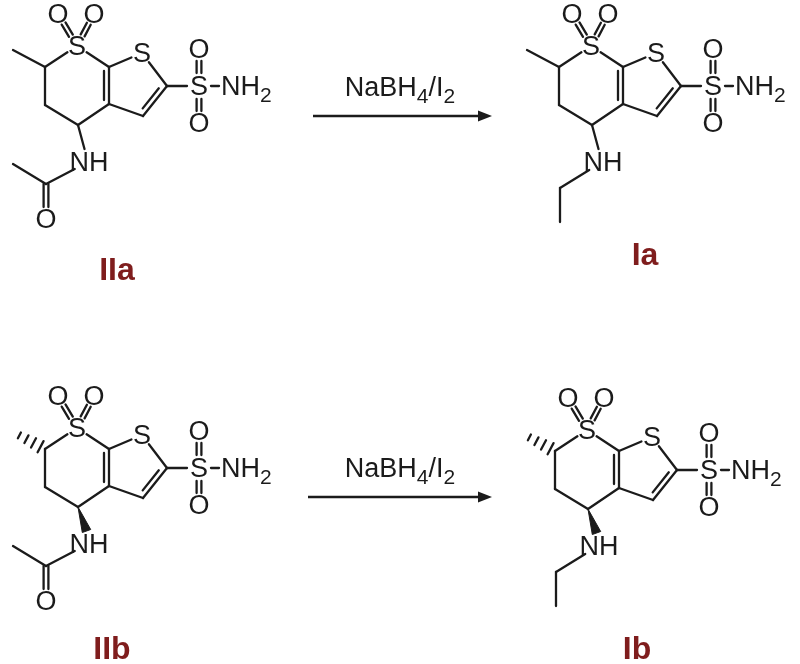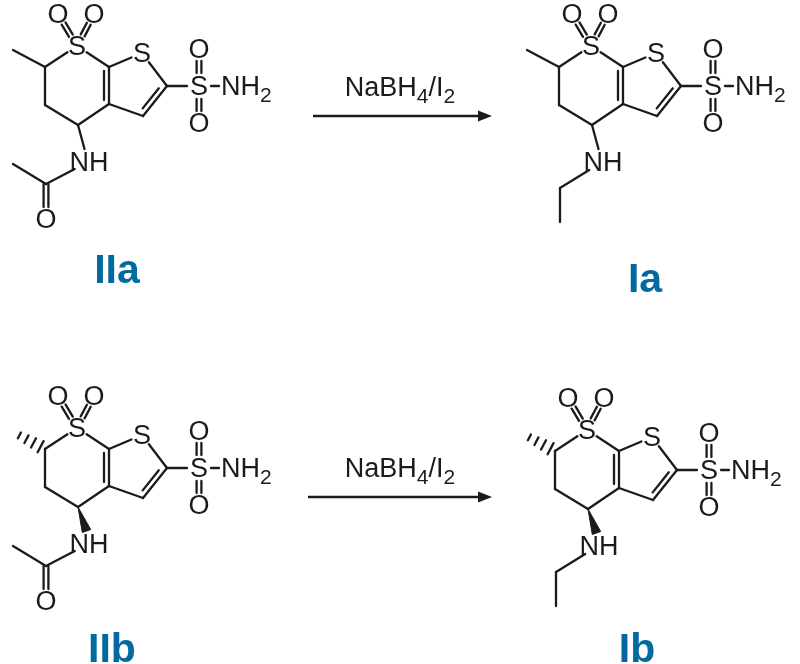--- a/index.html
+++ b/index.html
@@ -16,22 +16,22 @@
     dominant-baseline:central;
   }
   .arrow line{stroke:#1b1b1b;stroke-width:2.6;}
   .arrow polygon{fill:#1b1b1b;}
   .arrow text{
     font-family:"Liberation Sans",sans-serif;font-size:27px;fill:#1b1b1b;
     dominant-baseline:central;
   }
   .clabel{
     position:absolute;transform:translate(-50%,-50%);
-    font-family:"Liberation Sans",sans-serif;font-size:41px;font-weight:700;
-    color:#0369a1;white-space:nowrap;
+    font-family:"Liberation Sans",sans-serif;font-size:32px;font-weight:700;
+    color:#7f1d1d;white-space:nowrap;
   }
 </style>
 </head>
 <body>
 
 <div class="page">
 
   <svg class="mol" width="300" height="240" style="left:0px;top:0px">
       <g>
         <line x1="45" y1="67" x2="45" y2="105"></line>
@@ -219,17 +219,17 @@
     <polygon points="178,55.5 192,61 178,66.5"></polygon>
   </svg>
 
   <svg class="arrow" width="200" height="75" style="left:300px;top:432px">
     <text x="100" y="36" text-anchor="middle"><tspan>NaBH</tspan><tspan dy="8" font-size="21">4</tspan><tspan dy="-8" font-size="27">/I</tspan><tspan dy="8" font-size="21">2</tspan></text>
     <line x1="8" y1="65" x2="179" y2="65"></line>
     <polygon points="178,59.5 192,65 178,70.5"></polygon>
   </svg>
 
   <div class="clabel" style="left:117px;top:269px">IIa</div>
-  <div class="clabel" style="left:645px;top:278px">Ia</div>
+  <div class="clabel" style="left:645px;top:254px">Ia</div>
   <div class="clabel" style="left:112px;top:648px">IIb</div>
   <div class="clabel" style="left:637px;top:648px">Ib</div>
 
 </div>
 
 </body></html>

